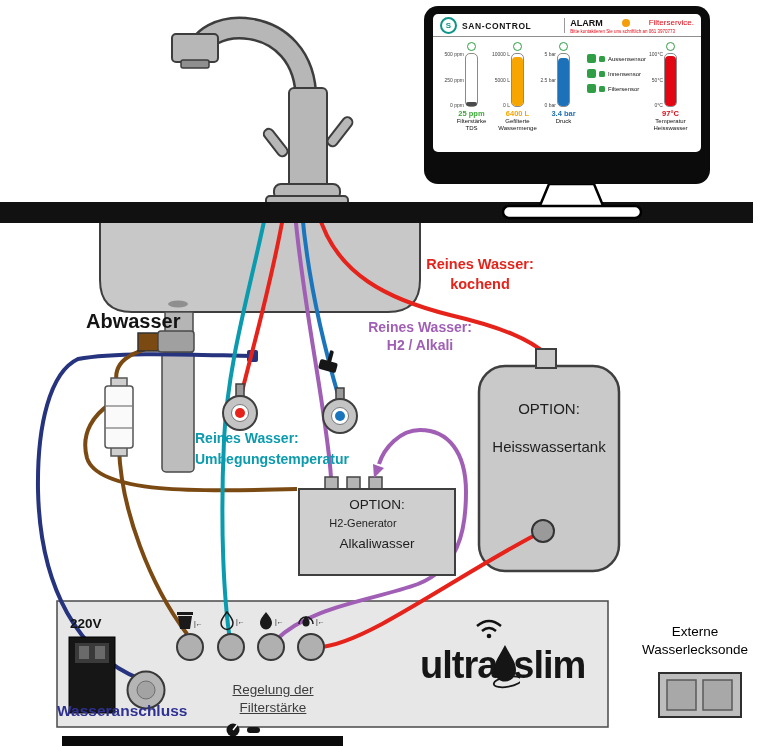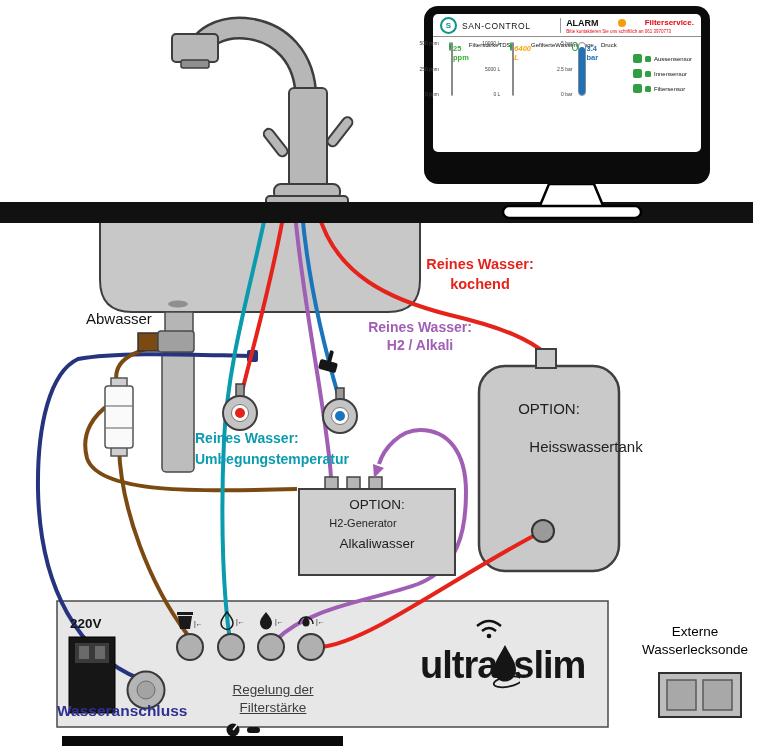--- a/index.html
+++ b/index.html
@@ -2,52 +2,52 @@
 <html><head>
 <meta charset="utf-8">
 <style>
   html,body{margin:0;padding:0;background:#fff;}
   .stage{position:relative;width:762px;height:746px;background:#ffffff;
          font-family:"Liberation Sans",sans-serif;overflow:hidden;}
   svg.layer{position:absolute;left:0;top:0;}
   .ov{position:absolute;}
 
   
-  #lbl-abwasser{left:86px;top:310px;font-size:15px;font-weight:400;color:#141414;}
+  #lbl-abwasser{left:86px;top:310px;font-size:20px;font-weight:700;color:#141414;}
   #lbl-kochend{left:402px;top:255px;width:156px;text-align:center;color:#e5231b;font-weight:700;font-size:14.5px;line-height:1.35;}
   #lbl-h2{left:364px;top:318px;width:112px;text-align:center;color:#a05fb5;font-weight:700;font-size:14px;line-height:1.3;}
   #lbl-umgebung{left:195px;top:428px;color:#0b9bae;font-weight:700;font-size:14px;line-height:1.5;}
   #tank-option{left:479px;top:400px;width:140px;text-align:center;font-size:15px;color:#1f1f1f;}
-  #tank-name{left:479px;top:438px;width:140px;text-align:center;font-size:15px;color:#1f1f1f;padding-left:37px;}
+  #tank-name{left:479px;top:438px;width:140px;text-align:center;font-size:15px;color:#1f1f1f;}
   #box-option{left:299px;top:497px;width:156px;text-align:center;font-size:13.5px;color:#1f1f1f;}
   #box-name1{left:299px;top:517px;width:128px;text-align:center;font-size:11px;color:#1f1f1f;}
   #box-name2{left:299px;top:536px;width:156px;text-align:center;font-size:13.5px;color:#1f1f1f;}
   #lbl-220v{left:70px;top:616px;font-size:13.5px;font-weight:600;color:#141414;}
   #lbl-wasseranschluss{left:57px;top:702px;font-size:15.5px;font-weight:600;color:#2e3192;}
   #lbl-regelung{left:200px;top:681px;width:146px;text-align:center;font-size:13.5px;color:#3d3d3d;line-height:1.3;text-decoration:underline;}
   #lbl-externe{left:628px;top:623px;width:134px;text-align:center;font-size:13.5px;font-weight:400;color:#000;line-height:1.35;}
 
   
   #logo{left:420px;top:632px;display:flex;align-items:center;}
   .logo-word{font-size:38px;font-weight:700;color:#161616;letter-spacing:-1px;line-height:1;}
   #logo svg{margin:5px -7px 0;}
 
   
   .screen{position:absolute;left:433px;top:14px;width:268px;height:138px;display:flex;flex-direction:column;}
   .scr-head{display:flex;align-items:center;gap:5px;padding:3px 7px 2px;border-bottom:1.5px solid #8f8f8f;}
   .logo-circle{width:13px;height:13px;border:2px solid #0e9488;border-radius:50%;display:flex;align-items:center;justify-content:center;font-size:8px;font-weight:700;color:#0e9488;flex:none;}
-  .brand{font-size:8.5px;font-weight:400;letter-spacing:.6px;color:#141414;margin-right:auto;}
+  .brand{font-size:8.5px;font-weight:700;letter-spacing:.6px;color:#141414;margin-right:auto;}
   .head-sep{width:1.5px;height:15px;background:#9a9a9a;flex:none;}
   .alarm-row{display:flex;align-items:center;gap:19px;}
   .alarm{font-size:9px;font-weight:800;color:#111;}
   .alarm-dot{width:8px;height:8px;border-radius:50%;background:#f59e0b;flex:none;}
-  .service{font-size:8px;font-weight:700;color:#e30613;}
+  .service{font-size:8px;font-weight:400;color:#e30613;}
   .alarm-sub{font-size:4.5px;color:#e30613;margin-top:1px;}
   .scr-body{flex:1;display:flex;justify-content:space-between;padding:5px 8px 0 16px;}
-  .gauge{width:45px;display:flex;flex-direction:row;}
+  .gauge{width:45px;display:flex;flex-direction:column;align-items:center;}
   .g-icon{width:7px;height:7px;border:1.5px solid #2f9e44;border-radius:50%;margin-bottom:2px;}
   .g-bar{position:relative;width:11px;height:52px;border:1px solid #8a8a8a;border-radius:5px;background:#fff;}
   .g-fill{position:absolute;left:0;right:0;bottom:0;border-radius:4px;}
   .g-tick{position:absolute;right:13px;font-size:5px;color:#444;white-space:nowrap;line-height:1;}
   .g-tick-top{top:-2px;}
   .g-tick-mid{top:50%;transform:translateY(-50%);}
   .g-tick-bot{bottom:-2px;}
   .g-val{font-size:7.5px;font-weight:700;margin-top:2px;}
   .g-name{font-size:6px;color:#111;line-height:1.2;text-align:center;}
   .sensors{width:60px;padding-top:12px;display:flex;flex-direction:column;gap:6px;}
@@ -233,21 +233,21 @@
     </div>
 
     <div class="gauge">
       <span class="g-icon"></span>
       <div class="g-bar">
         <div class="g-fill" id="gfill1" style="height: 95%; background: rgb(247, 166, 0);"></div>
         <span class="g-tick g-tick-top">10000 L</span>
         <span class="g-tick g-tick-mid">5000 L</span>
         <span class="g-tick g-tick-bot">0 L</span>
       </div>
-      <span class="g-val" id="gval1" style="color: rgb(247, 166, 0); font-style: italic;">6400 L</span>
+      <span class="g-val" id="gval1" style="color: rgb(247, 166, 0);">6400 L</span>
       <span class="g-name">Gefilterte</span>
       <span class="g-name">Wassermenge</span>
     </div>
 
     <div class="gauge">
       <span class="g-icon"></span>
       <div class="g-bar">
         <div class="g-fill" id="gfill2" style="height: 92%; background: rgb(29, 113, 184);"></div>
         <span class="g-tick g-tick-top">5 bar</span>
         <span class="g-tick g-tick-mid">2.5 bar</span>
@@ -269,20 +269,32 @@
         <span class="s-sq s-sq-sm"></span>
         <span class="s-lbl">Innensensor</span>
       </div>
       <div class="sensor-row">
         <span class="s-sq"></span>
         <span class="s-sq s-sq-sm"></span>
         <span class="s-lbl">Filtersensor</span>
       </div>
     </div>
 
+    <div class="gauge">
+      <span class="g-icon"></span>
+      <div class="g-bar">
+        <div class="g-fill" id="gfill3" style="height: 97%; background: rgb(227, 6, 19);"></div>
+        <span class="g-tick g-tick-top">100°C</span>
+        <span class="g-tick g-tick-mid">50°C</span>
+        <span class="g-tick g-tick-bot">0°C</span>
+      </div>
+      <span class="g-val" id="gval3" style="color: rgb(227, 6, 19);">97°C</span>
+      <span class="g-name">Temperatur</span>
+      <span class="g-name">Heisswasser</span>
+    </div>
 
   </div>
 </div>
 
 <div class="ov" id="lbl-abwasser">Abwasser</div>
 
 <div class="ov" id="lbl-kochend">
   <div>Reines Wasser:</div>
   <div>kochend</div>
 </div>

